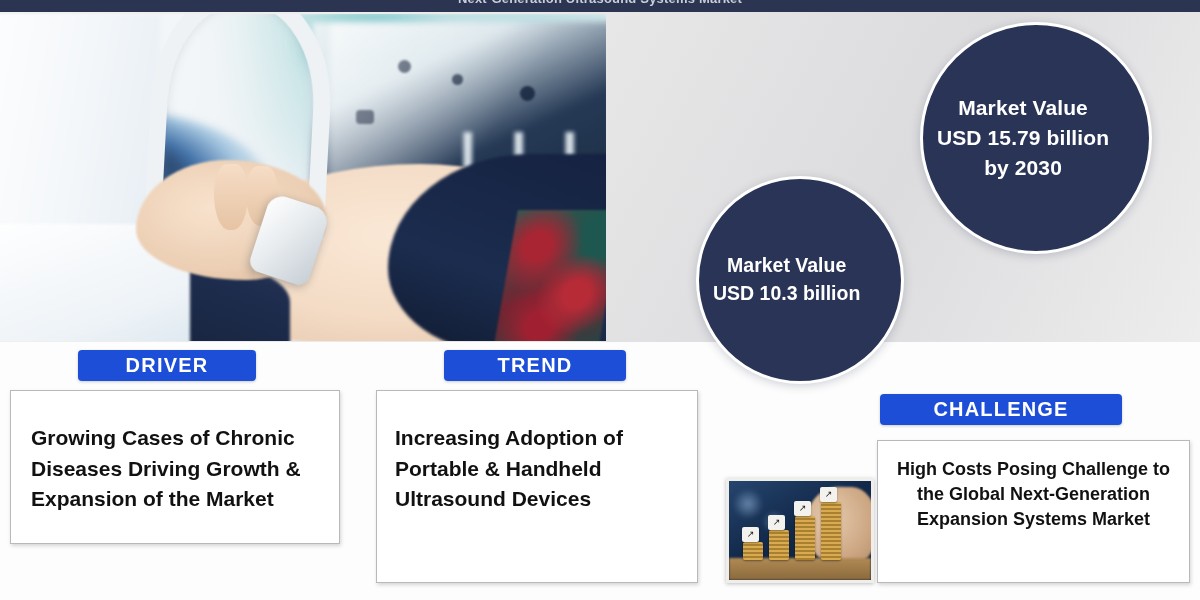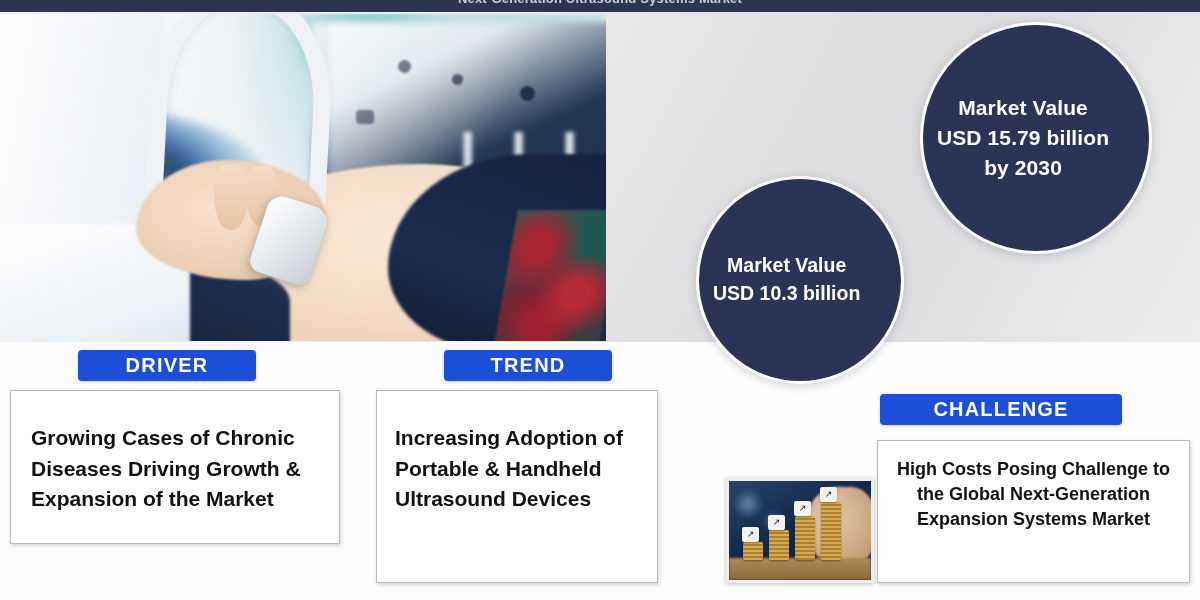--- a/index.html
+++ b/index.html
@@ -220,41 +220,41 @@
     font-weight: 700;
     font-size: 20px;
     letter-spacing: 1.2px;
     text-align: center;
     line-height: 30px;
     border-radius: 4px;
     z-index: 20;
     box-shadow: 0 1px 3px rgba(0,0,0,.20);
   }
   .badge-driver    { left: 78px;  top: 350px; width: 178px; height: 31px; }
-  .badge-trend     { left: 444px; top: 350px; width: 168px; height: 31px; }
+  .badge-trend     { left: 444px; top: 350px; width: 182px; height: 31px; }
   .badge-challenge { left: 880px; top: 394px; width: 242px; height: 31px; }
 
   
   .box {
     position: absolute;
     background: #ffffff;
     border: 1px solid #b9b9bd;
     color: #111111;
     font-weight: 700;
     z-index: 18;
     box-shadow: 1px 2px 4px rgba(0,0,0,.16);
   }
   .box-driver {
     left: 10px; top: 390px; width: 330px; height: 154px;
     padding: 32px 20px 0 20px;
     font-size: 21px;
     line-height: 1.46;
   }
   .box-trend {
-    left: 376px; top: 390px; width: 282px; height: 193px;
+    left: 376px; top: 390px; width: 322px; height: 193px;
     padding: 32px 18px 0 18px;
     font-size: 21px;
     line-height: 1.46;
   }
   .box-challenge {
     left: 877px; top: 440px; width: 313px; height: 143px;
     padding: 16px 10px 0 10px;
     font-size: 18px;
     line-height: 1.40;
     text-align: center;

